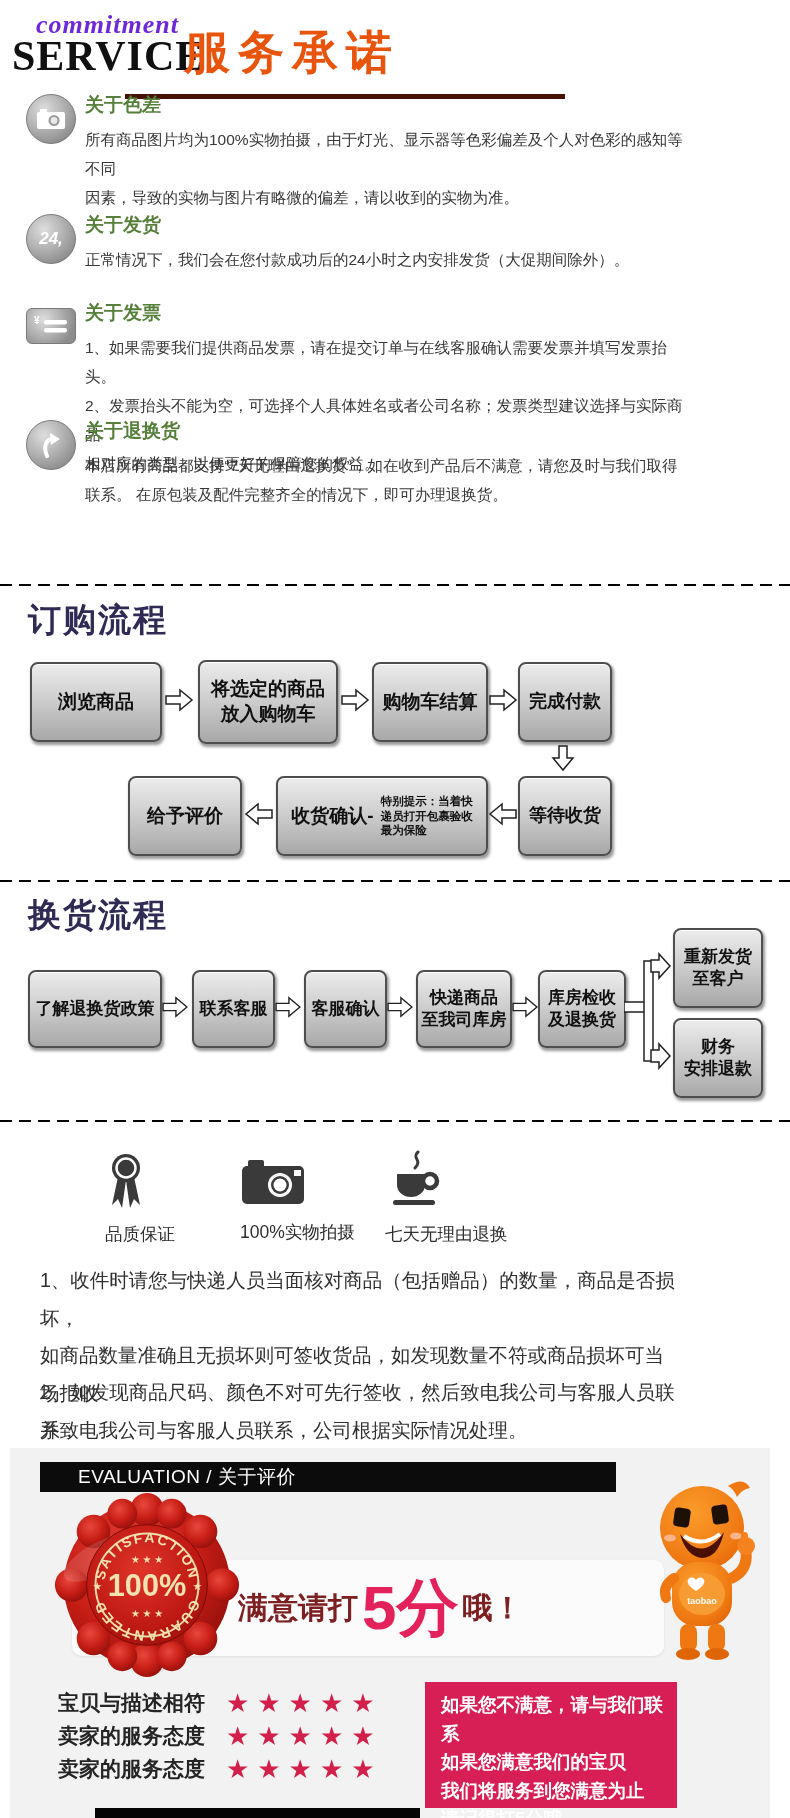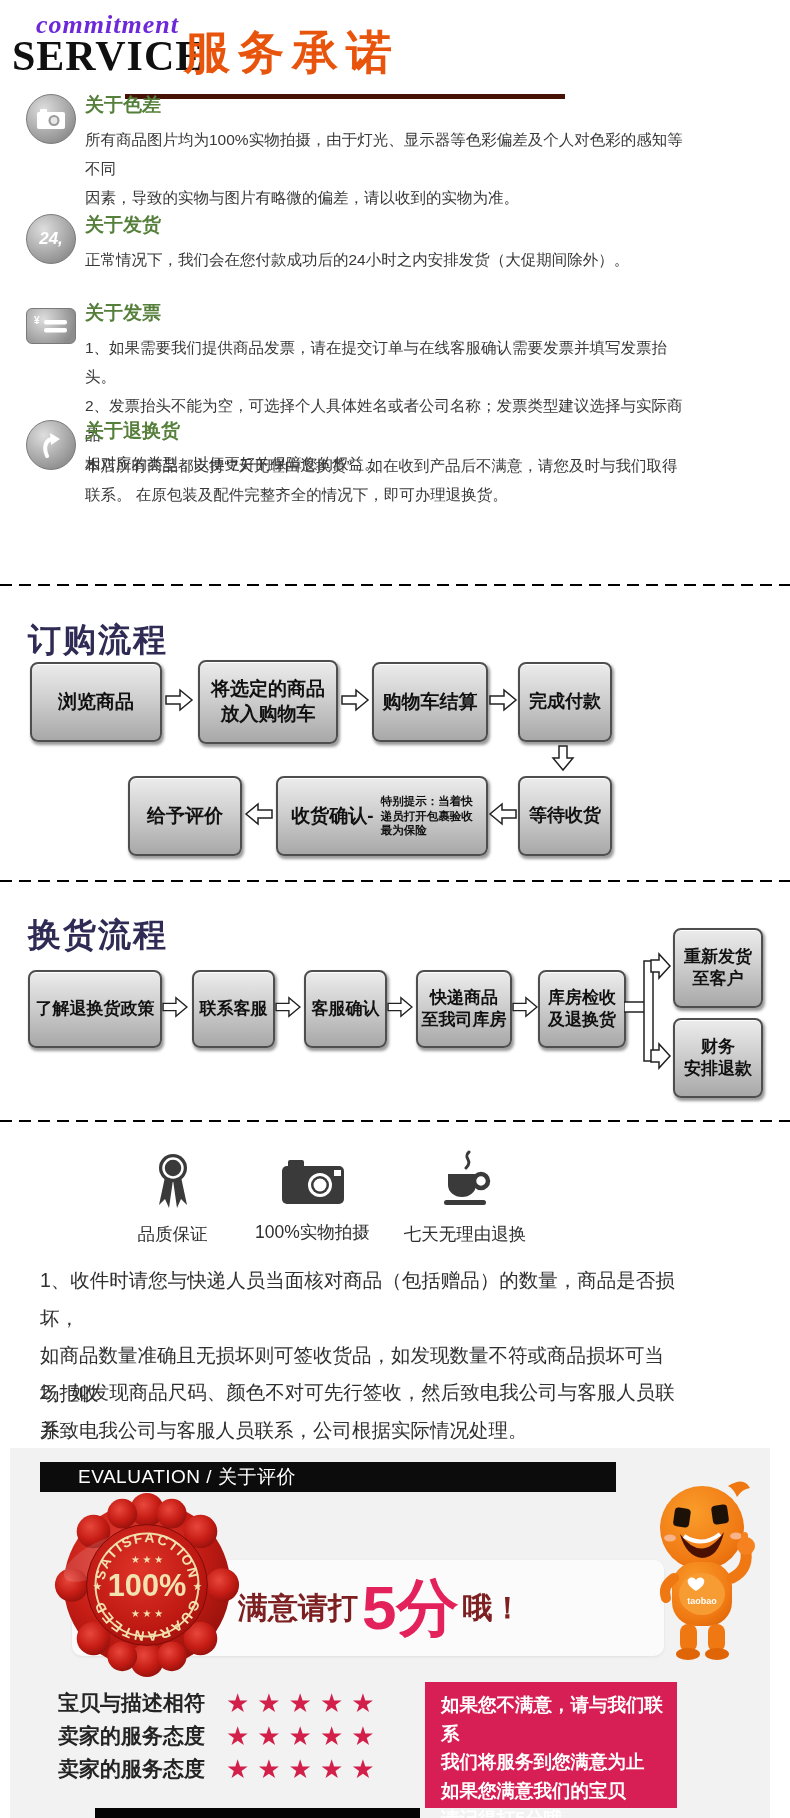--- a/index.html
+++ b/index.html
@@ -21,32 +21,32 @@
            border:1px solid #7a7a7a;display:flex;align-items:center;justify-content:center;}
   .svc-ico.rect{border-radius:6px;height:34px;top:8px;}
   .ico-24{color:#fff;font-weight:bold;font-size:17px;font-style:italic;}
   .svc-body{position:absolute;left:85px;top:0;width:600px;}
   .svc-title-green{font-size:19px;font-weight:bold;color:#557f3a;margin:0 0 7px 0;}
   .svc-text{font-size:15.5px;line-height:29px;color:#383838;white-space:pre-line;margin:0;}
   
   .dash{position:absolute;left:0;width:790px;height:2px;
         background:repeating-linear-gradient(90deg,#000 0 12px,transparent 12px 19px);}
   
-  .flow-title{position:absolute;left:28px;font-size:33px;font-weight:600;color:#2f2b55;letter-spacing:2px;margin-top:20px;}
+  .flow-title{position:absolute;left:28px;font-size:33px;font-weight:600;color:#2f2b55;letter-spacing:2px;}
   .chart{position:absolute;left:0;width:790px;}
   .fbox{position:absolute;display:flex;align-items:center;justify-content:center;
         background:linear-gradient(180deg,#ececec 0%,#cfcfcf 45%,#a8a8a8 100%);
         border:2px solid #4e4e4e;border-radius:8px;
         box-shadow:1.5px 2.5px 3px rgba(0,0,0,.4), inset 0 1px 0 #fff;
         font-size:19px;font-weight:bold;color:#111;text-align:center;
         white-space:pre-line;line-height:1.3;}
   .fbox .note{font-size:11.5px;line-height:1.3;text-align:left;margin-left:7px;white-space:pre-line;}
   .ar{position:absolute;}
   
-  .gitem{position:absolute;text-align:center;}
+  .gitem{position:absolute;}
   .gitem .glabel{margin-top:8px;font-size:17.5px;color:#2e2e2e;}
   
   .notes{position:absolute;left:40px;width:640px;font-size:19.5px;line-height:37.5px;
          color:#303030;white-space:pre-line;}
   
   .eval{position:absolute;left:10px;top:1448px;width:760px;height:370px;background:#f2f2f2;}
   .eval-bar{position:absolute;left:30px;top:14px;width:576px;height:30px;background:#0c0c0c;
             color:#fff;font-size:19px;display:flex;align-items:center;padding-left:38px;
             box-sizing:border-box;letter-spacing:.5px;}
   .banner{position:absolute;left:62px;top:112px;width:592px;height:96px;border-radius:10px;
@@ -341,20 +341,20 @@
         <span class="rstars">★★★★★</span>
       </div>
       <div class="rrow">
         <span class="rlabel">卖家的服务态度</span>
         <span class="rstars">★★★★★</span>
       </div>
     </div>
 
     <div class="promise">
       <div>如果您不满意，请与我们联系</div>
+      <div>如果您满意我们的宝贝</div>
       <div>我们将服务到您满意为止</div>
-      <div>如果您满意我们的宝贝</div>
       <div>请记得打5分哦</div>
     </div>
   </div>
 
   <div class="bottom-strip"></div>
 </div>
 
 </body></html>

